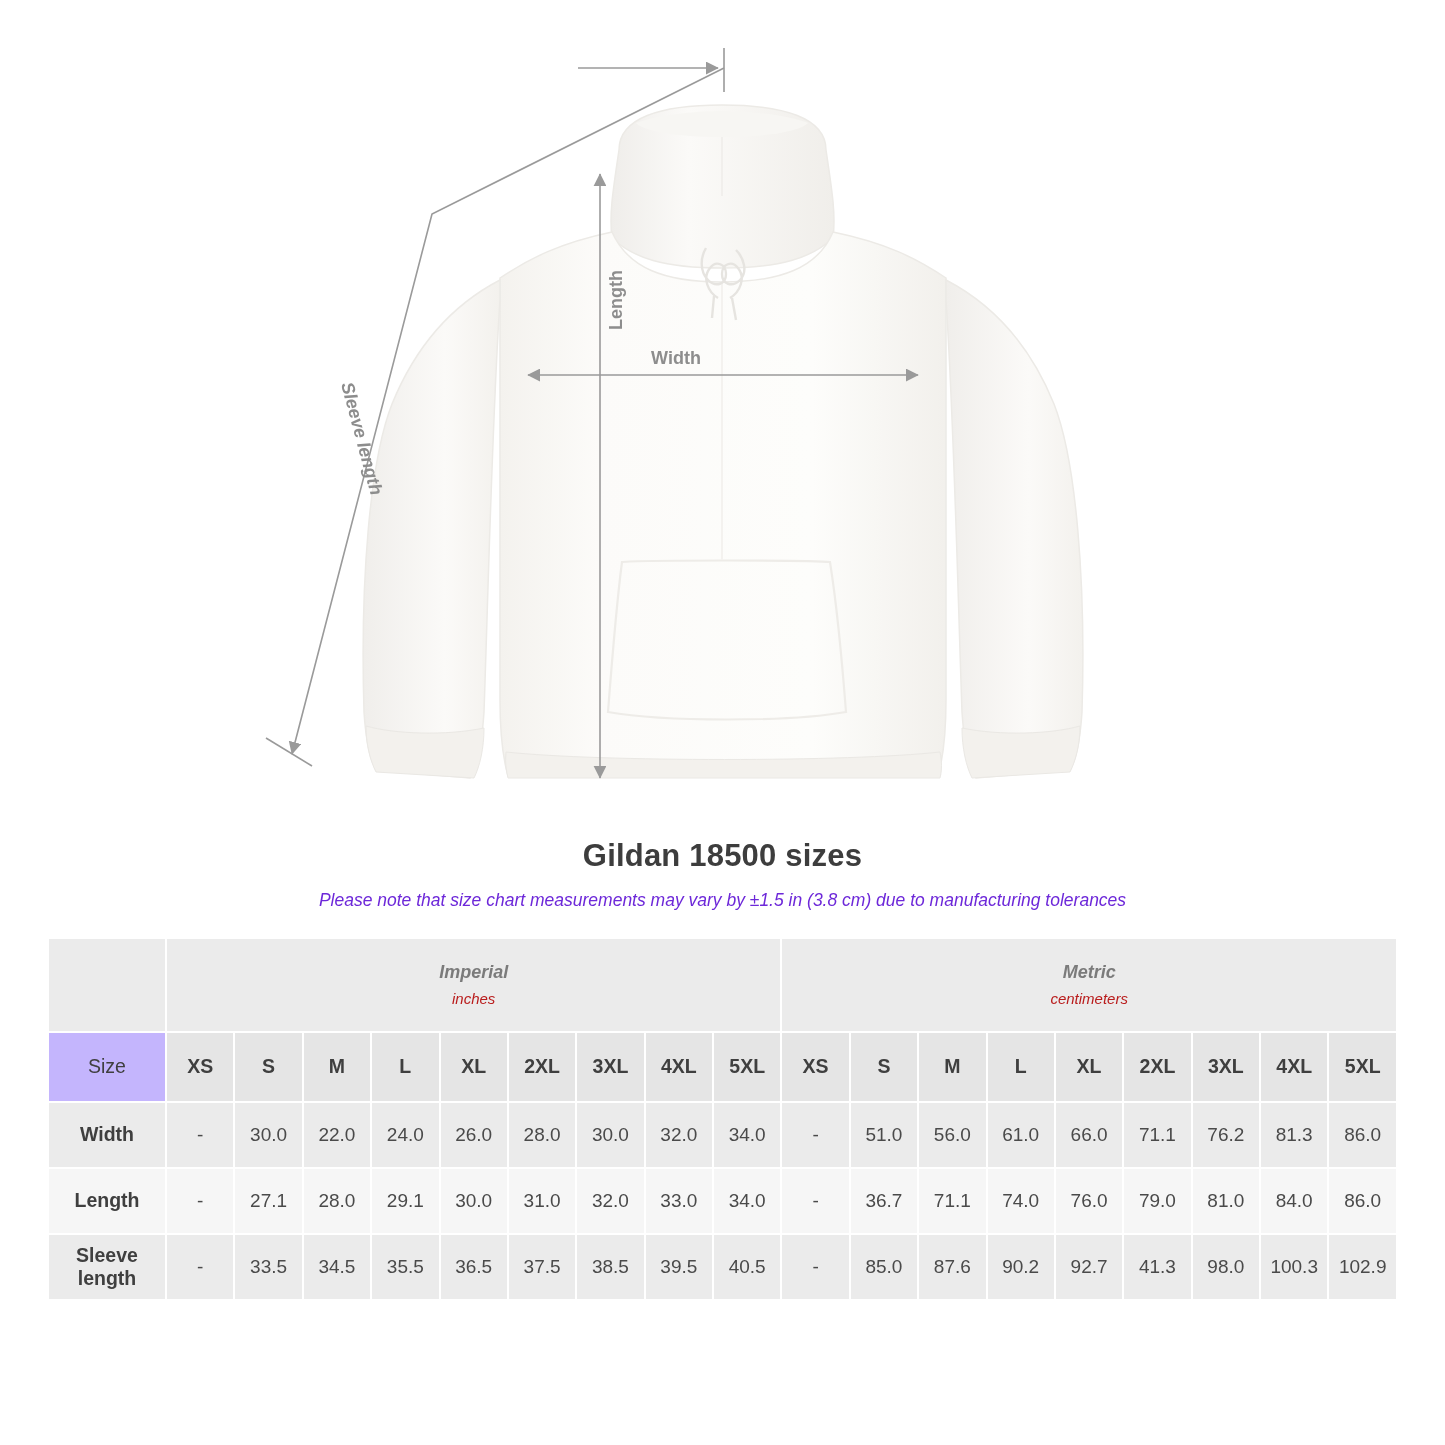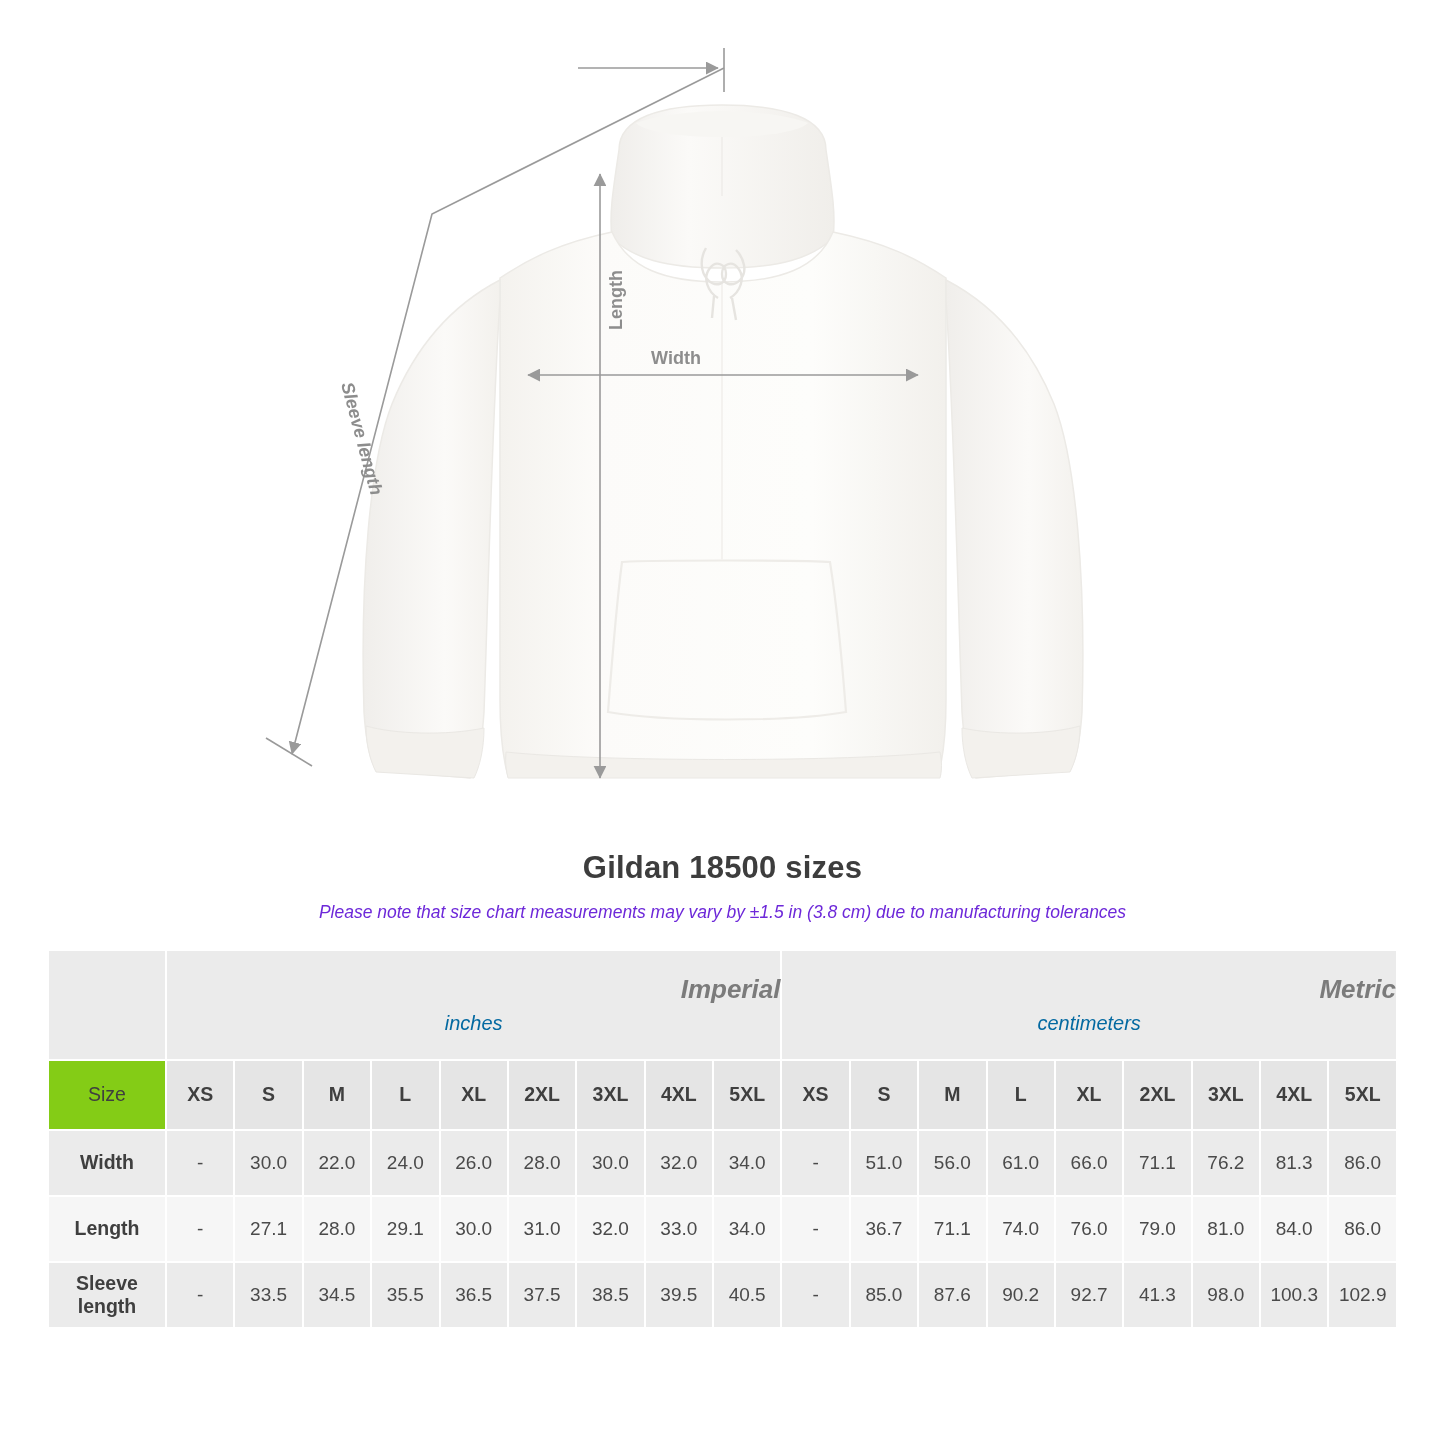--- a/index.html
+++ b/index.html
@@ -28,21 +28,21 @@
   }
   .illustration svg {
     position: absolute;
     top: 0;
     left: 0;
   }
 
   
   .title-block {
     text-align: center;
-    margin-top: 20px;
+    margin-top: 8px;
   }
   .chart-title {
     font-size: 31px;
     font-weight: bold;
     color: #3d3d3d;
     letter-spacing: 0.2px;
   }
   .chart-note {
     margin-top: 16px;
     font-size: 17.5px;
@@ -70,48 +70,47 @@
     font-size: 19px;
     color: #4a4a4a;
     background: #ebebeb;
   }
   
   .unit-cell {
     background: #ebebeb;
     padding: 22px 0 24px 0;
   }
   .unit-name {
-    font-size: 26px;
+    font-size: 18px;
     font-style: italic;
     font-weight: bold;
     color: #7b7b7b;
     line-height: 1.25;
-    text-align: right;
   }
   .unit-sub {
-    font-size: 20px;
+    font-size: 15px;
     font-style: italic;
-    color: #0369a1;
+    color: #b91c1c;
     margin-top: 6px;
   }
   .corner-cell {
     background: #ffffff;
     border-color: #ffffff;
   }
 
   
   tr.head-row td {
     background: #e5e5e5;
     height: 66px;
     font-size: 19.5px;
     font-weight: bold;
     color: #3f3f3f;
   }
   tr.head-row td.row-label {
-    background: #84cc16;
+    background: #c4b5fd;
     font-weight: normal;
     font-size: 19.5px;
   }
 
   tr.data-row td {
     height: 62px;
   }
   tr.data-row td.row-label {
     font-weight: bold;
     font-size: 19.5px;

